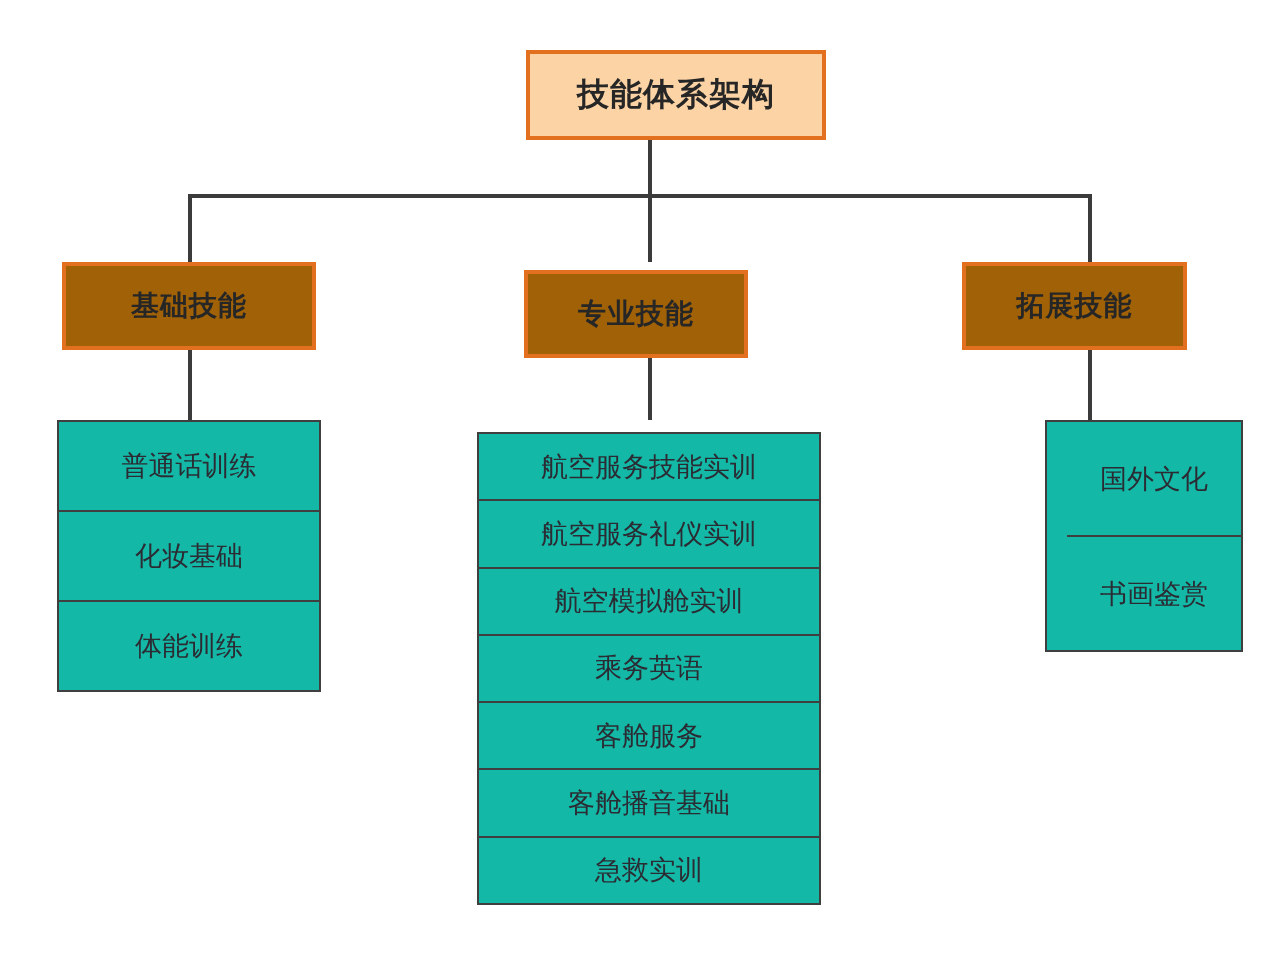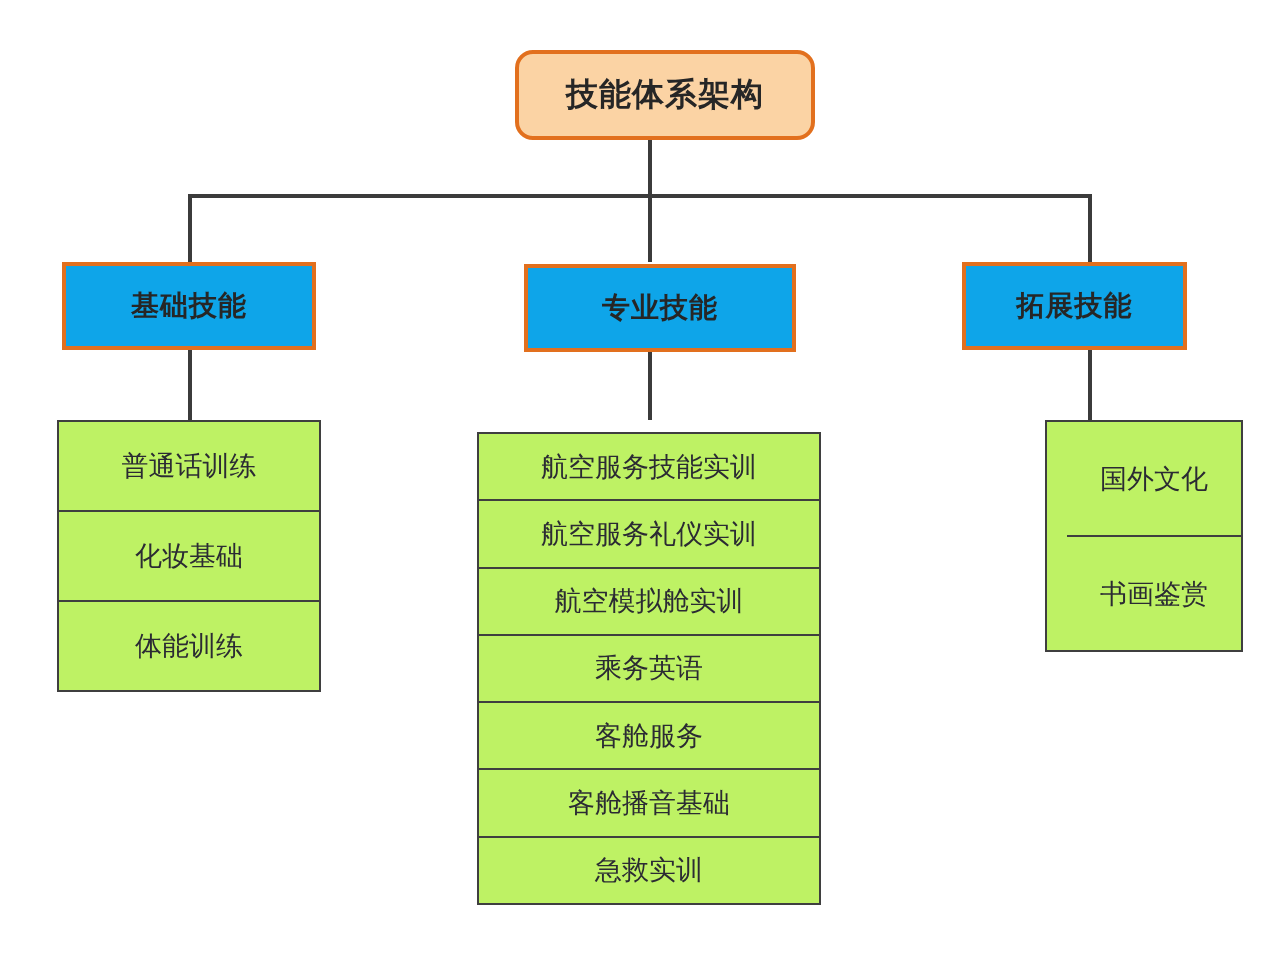--- a/index.html
+++ b/index.html
@@ -37,32 +37,32 @@
     font-weight: bold;
     color: #262626;
     letter-spacing: 1px;
   }
   .node-root {
     background: #fbd3a4;
     border: 4px solid #e2701e;
     font-size: 32px;
   }
   .node-branch {
-    background: #0ea5e9;
+    background: #a16207;
     border: 4px solid #e2701e;
     font-size: 28px;
     text-align: center;
   }
 
   
   .leaf-table {
     position: absolute;
     box-sizing: border-box;
     border: 2px solid #3f3f3f;
-    background: #bef264;
+    background: #14b8a6;
     display: flex;
     flex-direction: column;
   }
   .leaf-row {
     box-sizing: border-box;
     flex: 1 1 0;
     display: flex;
     align-items: center;
     justify-content: center;
     border-bottom: 2px solid #3f3f3f;
@@ -83,25 +83,25 @@
   <div class="line line-v" style="left:648px; top:138px; height:60px;"></div>
   <div class="line line-h" style="left:188px; top:194px; width:904px;"></div>
   <div class="line line-v" style="left:188px; top:194px; height:68px;"></div>
   <div class="line line-v" style="left:648px; top:194px; height:68px;"></div>
   <div class="line line-v" style="left:1088px; top:194px; height:68px;"></div>
 
   <div class="line line-v" style="left:188px; top:348px; height:72px;"></div>
   <div class="line line-v" style="left:648px; top:348px; height:72px;"></div>
   <div class="line line-v" style="left:1088px; top:348px; height:72px;"></div>
 
-  <div class="node node-root" style="left:515px; top:50px; width:300px; height:90px;border-radius:18px;">技能体系架构</div>
+  <div class="node node-root" style="left:526px; top:50px; width:300px; height:90px;">技能体系架构</div>
 
   <div class="node node-branch" style="left:62px; top:262px; width:254px; height:88px;">基础技能</div>
 
-  <div class="node node-branch" style="left:524px; top:264px; width:272px; height:88px;">专业技能</div>
+  <div class="node node-branch" style="left:524px; top:270px; width:224px; height:88px;">专业技能</div>
 
   <div class="node node-branch" style="left:962px; top:262px; width:225px; height:88px;">拓展技能</div>
 
   <div class="leaf-table" style="left:57px; top:420px; width:264px; height:272px;">
     <div class="leaf-row">普通话训练</div>
     <div class="leaf-row">化妆基础</div>
     <div class="leaf-row">体能训练</div>
   </div>
 
   <div class="leaf-table" style="left:477px; top:432px; width:344px; height:473px;">

